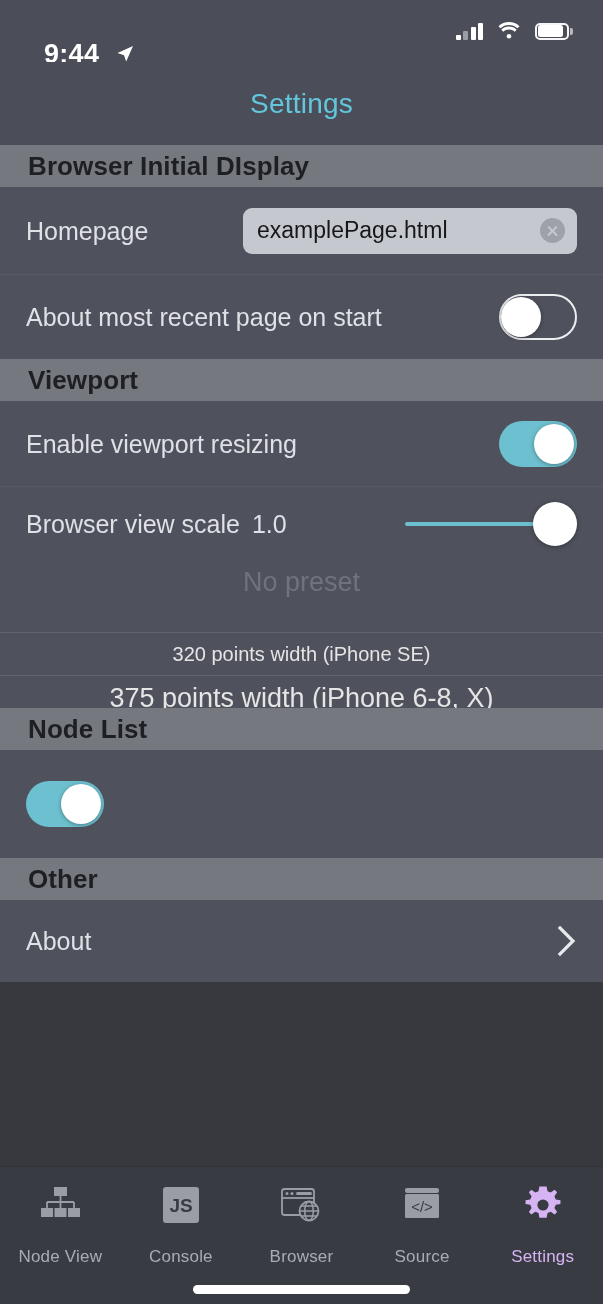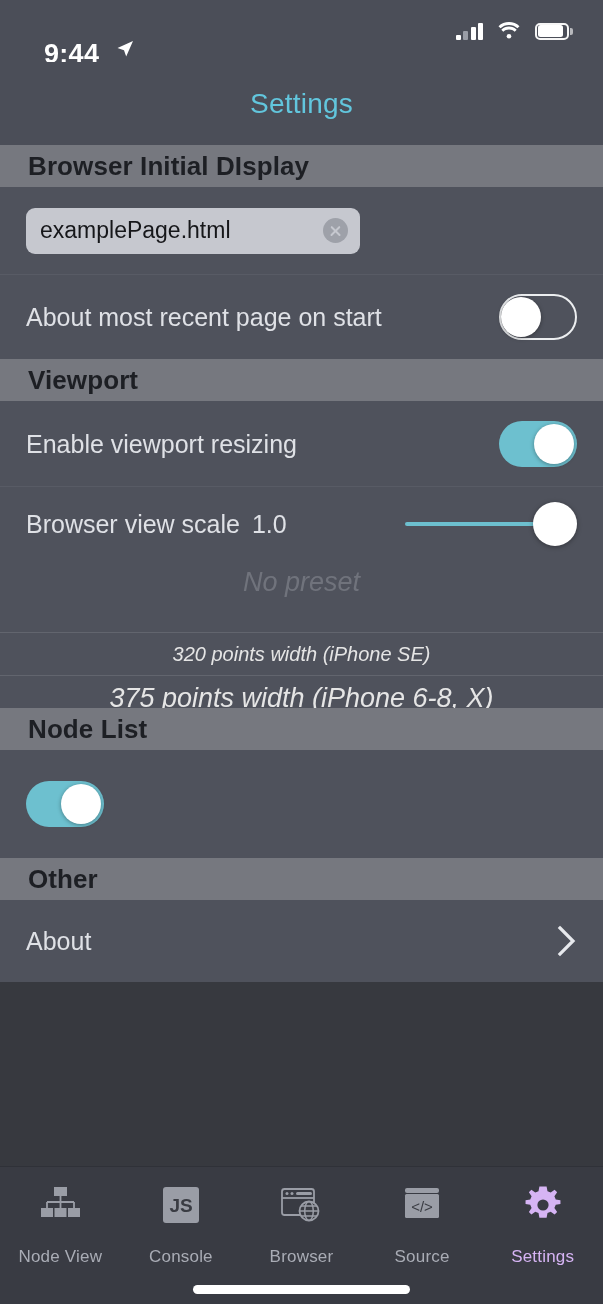--- a/index.html
+++ b/index.html
@@ -26,21 +26,21 @@
   .status-bar {
     height: 62px;
     background: #4b4e58;
     flex: 0 0 auto;
     display: flex;
     align-items: center;
     justify-content: space-between;
     padding: 0 34px 0 44px;
     color: #ffffff;
   }
-  .status-left { display: flex; align-items: flex-start; gap: 16px; margin-top: 46px; }
+  .status-left { display: flex; align-items: center; gap: 16px; margin-top: 46px; }
   .status-time {
     font-size: 27px;
     font-weight: bold;
     letter-spacing: 0.3px;
     color: #ffffff;
   }
   .loc-arrow { width: 20px; height: 20px; display:block; }
   .status-right { display: flex; align-items: center; gap: 13px; }
   .signal { display: flex; align-items: flex-end; gap: 2.5px; height: 18px; }
   .signal i { display:block; width: 5px; background: #ffffff; border-radius: 1px; }
@@ -181,21 +181,20 @@
     height: 148px;
     position: relative;
     overflow: hidden;
   }
   .picker-item {
     height: 44px;
     display: flex; align-items: center; justify-content: center;
     font-size: 27px;
     color: #8d9099;
     white-space: nowrap;
-    font-style: italic;
   }
   .picker-item.selected {
     color: #e5e5e5;
     font-size: 20px;
     border-top: 1px solid #62656e;
     border-bottom: 1px solid #62656e;
     margin-top: 28px;
   }
   .picker-item.faded { color: #e5e5e5; }
   .picker-item.faded2 { color: #70737c; }
@@ -268,20 +267,21 @@
 
   <div class="nav-bar">
     <span class="nav-title">Settings</span>
   </div>
 
   <div class="list">
 
     <div class="section-header">Browser Initial DIsplay</div>
 
     <div class="row row-homepage">
+      <span class="row-label">Homepage</span>
       <div class="textfield">
         <span class="textfield-value">examplePage.html</span>
         <span class="clear-btn"></span>
       </div>
     </div>
 
     <div class="row row-toggle">
       <span class="row-label">About most recent page on start</span>
       <span class="toggle off">
         <span class="knob"></span>

